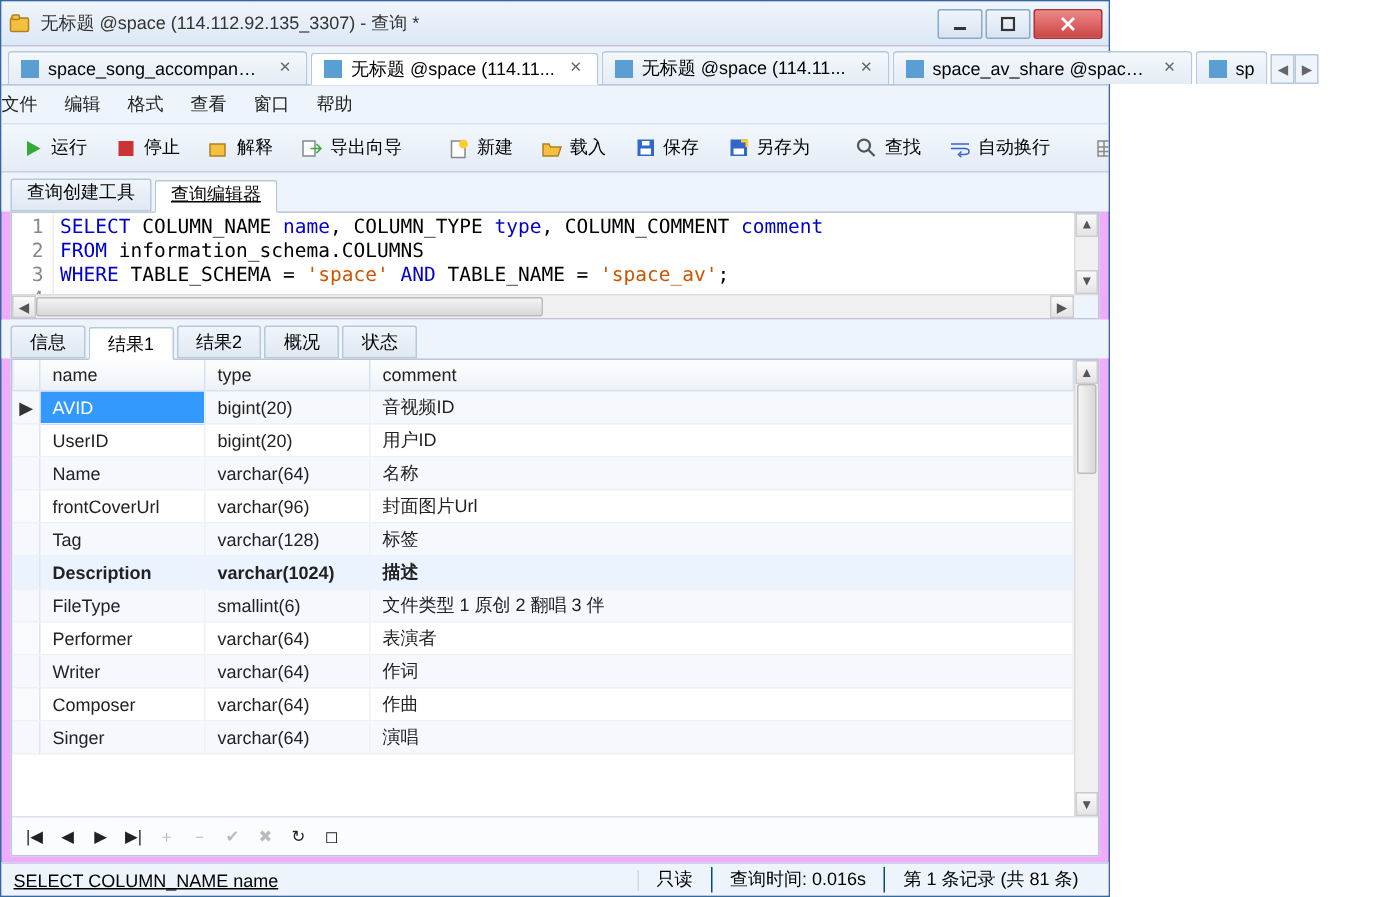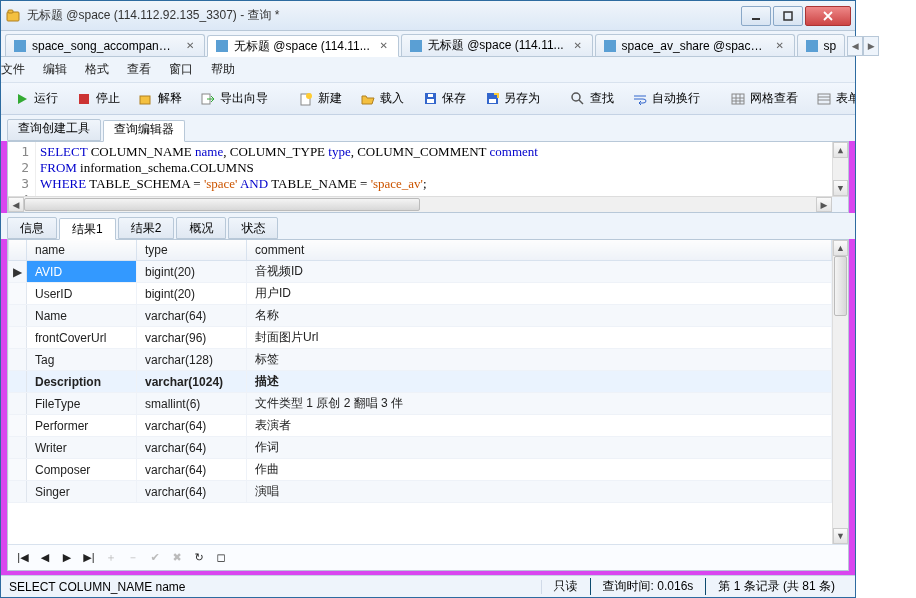--- a/index.html
+++ b/index.html
@@ -1,17 +1,17 @@
 <!DOCTYPE html>
 <html><head>
 <meta charset="utf-8">
 <style>
 * { margin: 0; padding: 0; box-sizing: border-box; }
 body { font-family: "Microsoft YaHei", "Segoe UI", Tahoma, sans-serif; font-size: 12px; background: #fff; overflow: hidden; }
-.window { width: 856px; height: 598px; border: 1px solid #2d6ba0; display: flex; flex-direction: column; background: #d946ef; }
+.window { width: 740px; height: 598px; border: 1px solid #2d6ba0; display: flex; flex-direction: column; background: #f0abfc; }
 .titlebar { height: 30px; background: linear-gradient(#f0f5fb, #dce8f6); display: flex; align-items: center; padding: 0 4px; border-bottom: 1px solid #b8c8d8; }
 .titlebar .icon { width: 16px; height: 16px; margin-right: 6px; }
 .titlebar .title { flex: 1; color: #333; font-size: 12px; }
 .winbtns { display: flex; gap: 2px; }
 .winbtn { width: 30px; height: 20px; border: 1px solid #8aa8c8; background: linear-gradient(#f0f5fb,#d8e4f2); display: flex; align-items: center; justify-content: center; font-size: 11px; border-radius: 2px; }
 .winbtn.close { background: linear-gradient(#e88,#c44); border-color: #a33; color: #fff; width: 46px; }
 .winbtn.close svg { fill: #fff; }
 
 .filetabs { height: 26px; background: #eef4fb; border-bottom: 1px solid #b8c8d8; display: flex; align-items: flex-end; padding: 0 4px; position: relative; }
 .filetab { height: 22px; border: 1px solid #b8c8d8; border-bottom: none; background: linear-gradient(#f4f8fc,#e4ecf6); display: flex; align-items: center; padding: 0 8px; margin-right: 2px; border-radius: 3px 3px 0 0; max-width: 200px; font-size: 12px; }
@@ -25,26 +25,26 @@
 .menubar { height: 26px; display: flex; align-items: center; padding: 0 0; gap: 18px; background: #eef4fb; border-bottom: 1px solid #d8e2ee; }
 .menuitem { font-size: 12px; color: #222; }
 
 .toolbar { height: 32px; background: linear-gradient(#f2f7fd,#e4ecf6); border-bottom: 1px solid #c4d2e4; display: flex; align-items: center; padding: 0 6px; gap: 4px; overflow: hidden; }
 .tbtn { display: flex; align-items: center; gap: 4px; padding: 2px 6px; border: 1px solid transparent; border-radius: 2px; font-size: 12px; white-space: nowrap; }
 .tbtn .ticon { width: 16px; height: 16px; display: flex; align-items: center; justify-content: center; }
 .tsep { width: 1px; height: 22px; background: #c4d2e4; margin: 0 4px; }
 
 .subtabs { height: 26px; display: flex; align-items: flex-end; padding: 4px 6px 0 6px; background: #eef4fb; }
 .subtab { height: 22px; border: 1px solid #b8c8d8; background: linear-gradient(#f0f5fb,#e0e8f2); padding: 0 10px; display: flex; font-size: 12px; border-radius: 2px 2px 0 0; margin-right: 2px; }
-.subtab.active { background: #fff; border-bottom-color: #fff; position: relative; top: 1px; }
+.subtab.active { background: #fff; border-bottom-color: #fff; position: relative; top: 1px; text-decoration: underline; }
 
 .editor-wrap { border: 1px solid #b8c8d8; margin: 0 6px; background: #fff; height: 72px; display: flex; flex-direction: column; }
 .editor { flex: 1; display: flex; overflow: hidden; font-family: Consolas, monospace; font-size: 13px; }
 .gutter { width: 28px; background: #fff; border-right: 1px solid #eee; color: #888; text-align: right; padding: 2px 6px 0 0; line-height: 16px; }
-.code { flex: 1; padding: 2px 4px 0 4px; line-height: 16px; white-space: pre; position: relative; font-family: Liberation Serif, serif; }
+.code { flex: 1; padding: 2px 4px 0 4px; line-height: 16px; white-space: pre; position: relative; }
 .kw { color: #0000cc; }
 .str { color: #cc5500; }
 .ed-vscroll { width: 16px; background: #f0f0f0; border-left: 1px solid #ddd; position: relative; }
 .ed-vscroll .uarr, .ed-vscroll .darr { height: 16px; background: linear-gradient(#fafafa,#e4e4e4); border: 1px solid #ccc; text-align: center; font-size: 9px; line-height: 14px; color: #555; }
 .ed-vscroll .darr { position: absolute; bottom: 0; left: 0; right: 0; }
 .ed-hscroll { height: 16px; background: #f0f0f0; border-top: 1px solid #ddd; display: flex; }
 .ed-hscroll .larr, .ed-hscroll .rarr { width: 16px; background: linear-gradient(#fafafa,#e4e4e4); border: 1px solid #ccc; text-align: center; font-size: 9px; line-height: 14px; color: #555; }
 .ed-hscroll .track { flex: 1; position: relative; }
 .ed-hscroll .thumb { position: absolute; top: 1px; bottom: 1px; left: 0; width: 50%; background: linear-gradient(#f4f4f4,#d8d8d8); border: 1px solid #bbb; border-radius: 2px; }
 .ed-hscroll .corner { width: 16px; background: #eef4fb; }
@@ -70,21 +70,21 @@
 table.results tr.sel td.c0 { background: #3399ff; color: #fff; }
 table.results tr.hov td { background: #eaf3fe; font-weight: bold; }
 th.c0 { width: 110px; } th.c1 { width: 110px; }
 
 .grid-nav { height: 26px; border-top: 1px solid #d8e2ee; background: #fafcff; display: flex; align-items: center; padding: 0 8px; gap: 8px; }
 .navicon { width: 14px; height: 14px; display: flex; align-items: center; justify-content: center; color: #222; font-size: 11px; }
 .navicon.dis { color: #bbb; }
 
 .statusbar { height: 22px; border-top: 1px solid #c4d2e4; background: #eef4fb; display: flex; align-items: center; font-size: 12px; padding: 0 8px; }
 .statusbar .cell { padding: 0 12px; border-right: 1px solid #0c4a6e; }
-.statusbar .cell.first { flex: 1; border-right: 1px solid #d0dae8; padding-left: 0; }
+.statusbar .cell.first { flex: 1; border-right: 1px solid #d0dae8; padding-left: 0; text-decoration: underline; }
 .statusbar .cell:last-child { border-right: none; }
 </style>
 </head>
 <body>
 
 <div class="window">
 
   <div class="titlebar">
     <span class="icon">
       <svg width="16" height="16">

